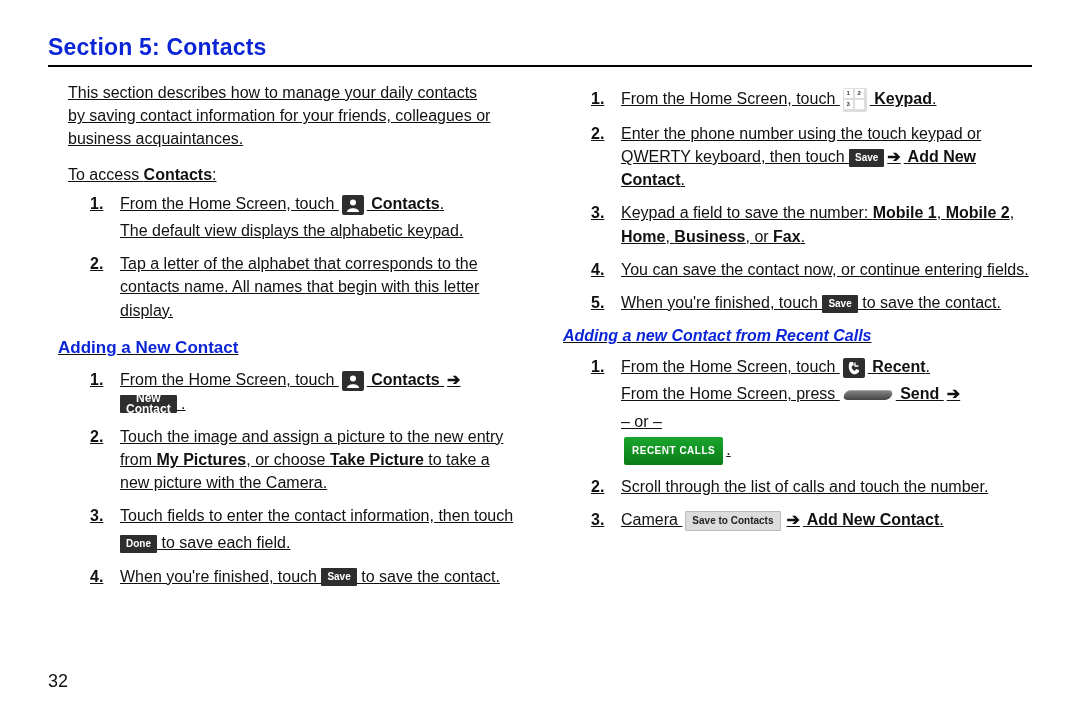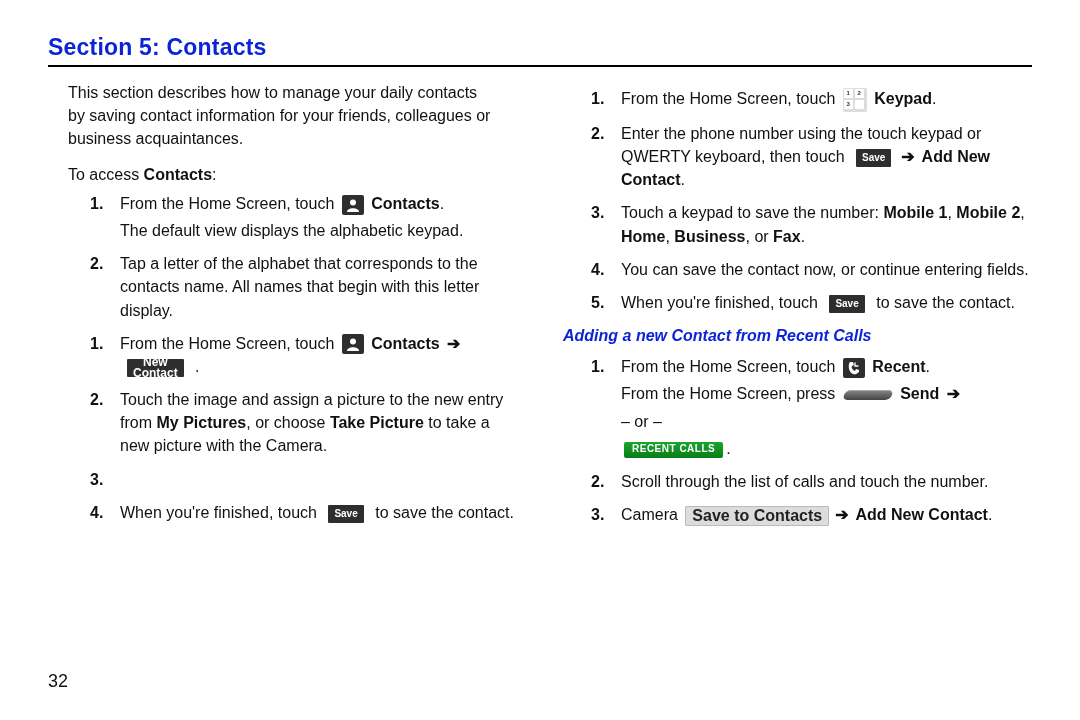--- a/index.html
+++ b/index.html
@@ -31,20 +31,21 @@
     border-top: 2px solid #000;
     margin: 2px 0 14px 0;
   }
   .cols {
     display: flex;
     gap: 34px;
   }
   .col {
     flex: 1 1 50%;
     line-height: 1.45;
+    text-decoration: underline;
   }
   .intro {
     margin: 0 0 12px 20px;
     max-width: 430px;
   }
   .lead {
     margin: 12px 0 6px 20px;
   }
   ol.steps {
     list-style: none;
@@ -105,21 +106,21 @@
     align-items: center;
     justify-content: center;
     height: 18px;
     padding: 0 6px;
     background: #2e2e2e;
     color: #fff;
     font-size: 10px;
     font-weight: 700;
     border-radius: 1px;
     vertical-align: middle;
-    margin: 0 7px;
+    margin: 0 0;
     line-height: 1;
     text-align: center;
   }
   .icon-btn .stack { line-height: 0.9; font-size: 12px; }
   .keypad-icon {
     display: inline-grid;
     grid-template-columns: 9px 9px;
     grid-template-rows: 9px 9px;
     gap: 2px;
     width: 22px;
@@ -136,41 +137,41 @@
   .keypad-icon span {
     background: #fff;
     display: flex;
     align-items: center;
     justify-content: center;
   }
   .green-btn {
     display: inline-flex;
     align-items: center;
     justify-content: center;
-    height: 16px;
+    height: 28px;
     padding: 0 8px;
     background: #0a8f1e;
     background: linear-gradient(#1aa52e, #0a7d18);
     color: #fff;
     font-size: 10px;
     font-weight: 800;
     letter-spacing: 0.5px;
     border-radius: 2px;
     vertical-align: middle;
     margin: 0 3px;
   }
   .ltbtn {
     display: inline-flex;
     align-items: center;
     justify-content: center;
     height: 18px;
     padding: 0 6px;
     background: #dcdcdc;
     color: #222;
-    font-size: 16px;
+    font-size: 10px;
     font-weight: 700;
     border-radius: 1px;
     vertical-align: middle;
     margin: 0 3px;
     border: 1px solid #bbb;
   }
   .sendkey {
     display: inline-block;
     width: 48px;
     height: 10px;
@@ -222,20 +223,21 @@
             </span><b> Contacts</b><span>.</span>
             <span class="sub">The default view displays the alphabetic keypad.</span>
           </span>
         </li>
         <li>
           <span class="num">2.</span>
           <span class="txt">Tap a letter of the alphabet that corresponds to the contacts name. All names that begin with this letter display.</span>
         </li>
       </ol>
 
+      <h2 class="h2">Adding a New Contact</h2>
 
       <ol class="steps">
         <li>
           <span class="num">1.</span>
           <span class="txt">
             <span>From the Home Screen, touch </span>
             <span class="icon">
               <svg width="14" height="14" viewBox="0 0 14 14">
                   <circle cx="7" cy="4.5" r="3" fill="#fff"></circle>
                   <path d="M1 14 C1 9 13 9 13 14 Z" fill="#fff"></path>
@@ -248,20 +250,24 @@
         </li>
         <li>
           <span class="num">2.</span>
           <span class="txt">
             <span>Touch the image and assign a picture to the new entry from </span><b>My Pictures</b><span>, or choose </span><b>Take Picture</b><span> to take a new picture with the Camera.</span>
           </span>
         </li>
         <li>
           <span class="num">3.</span>
           <span class="txt">
+            <span>Touch fields to enter the contact information, then touch </span>
+            <span class="sub">
+              <span class="icon-btn">Done</span><span> to save each field.</span>
+            </span>
           </span>
         </li>
         <li>
           <span class="num">4.</span>
           <span class="txt">
             <span>When you're finished, touch </span><span class="icon-btn">Save</span><span> to save the contact.</span>
           </span>
         </li>
       </ol>
     </div>
@@ -283,21 +289,21 @@
         </li>
         <li>
           <span class="num">2.</span>
           <span class="txt">
             <span>Enter the phone number using the touch keypad or QWERTY keyboard, then touch </span><span class="icon-btn">Save</span><span class="arrow">➔</span><b> Add New Contact</b><span>.</span>
           </span>
         </li>
         <li>
           <span class="num">3.</span>
           <span class="txt">
-            <span>Touch a keypad to save the number: </span><b>Mobile 1</b><span>, </span><b>Mobile 2</b><span>, </span><b>Home</b><span>, </span><b>Business</b><span>, or </span><b>Fax</b><span>.</span>
+            <span>Keypad a field to save the number: </span><b>Mobile 1</b><span>, </span><b>Mobile 2</b><span>, </span><b>Home</b><span>, </span><b>Business</b><span>, or </span><b>Fax</b><span>.</span>
           </span>
         </li>
         <li>
           <span class="num">4.</span>
           <span class="txt">You can save the contact now, or continue entering fields.</span>
         </li>
         <li>
           <span class="num">5.</span>
           <span class="txt">
             <span>When you're finished, touch </span><span class="icon-btn">Save</span><span> to save the contact.</span>

